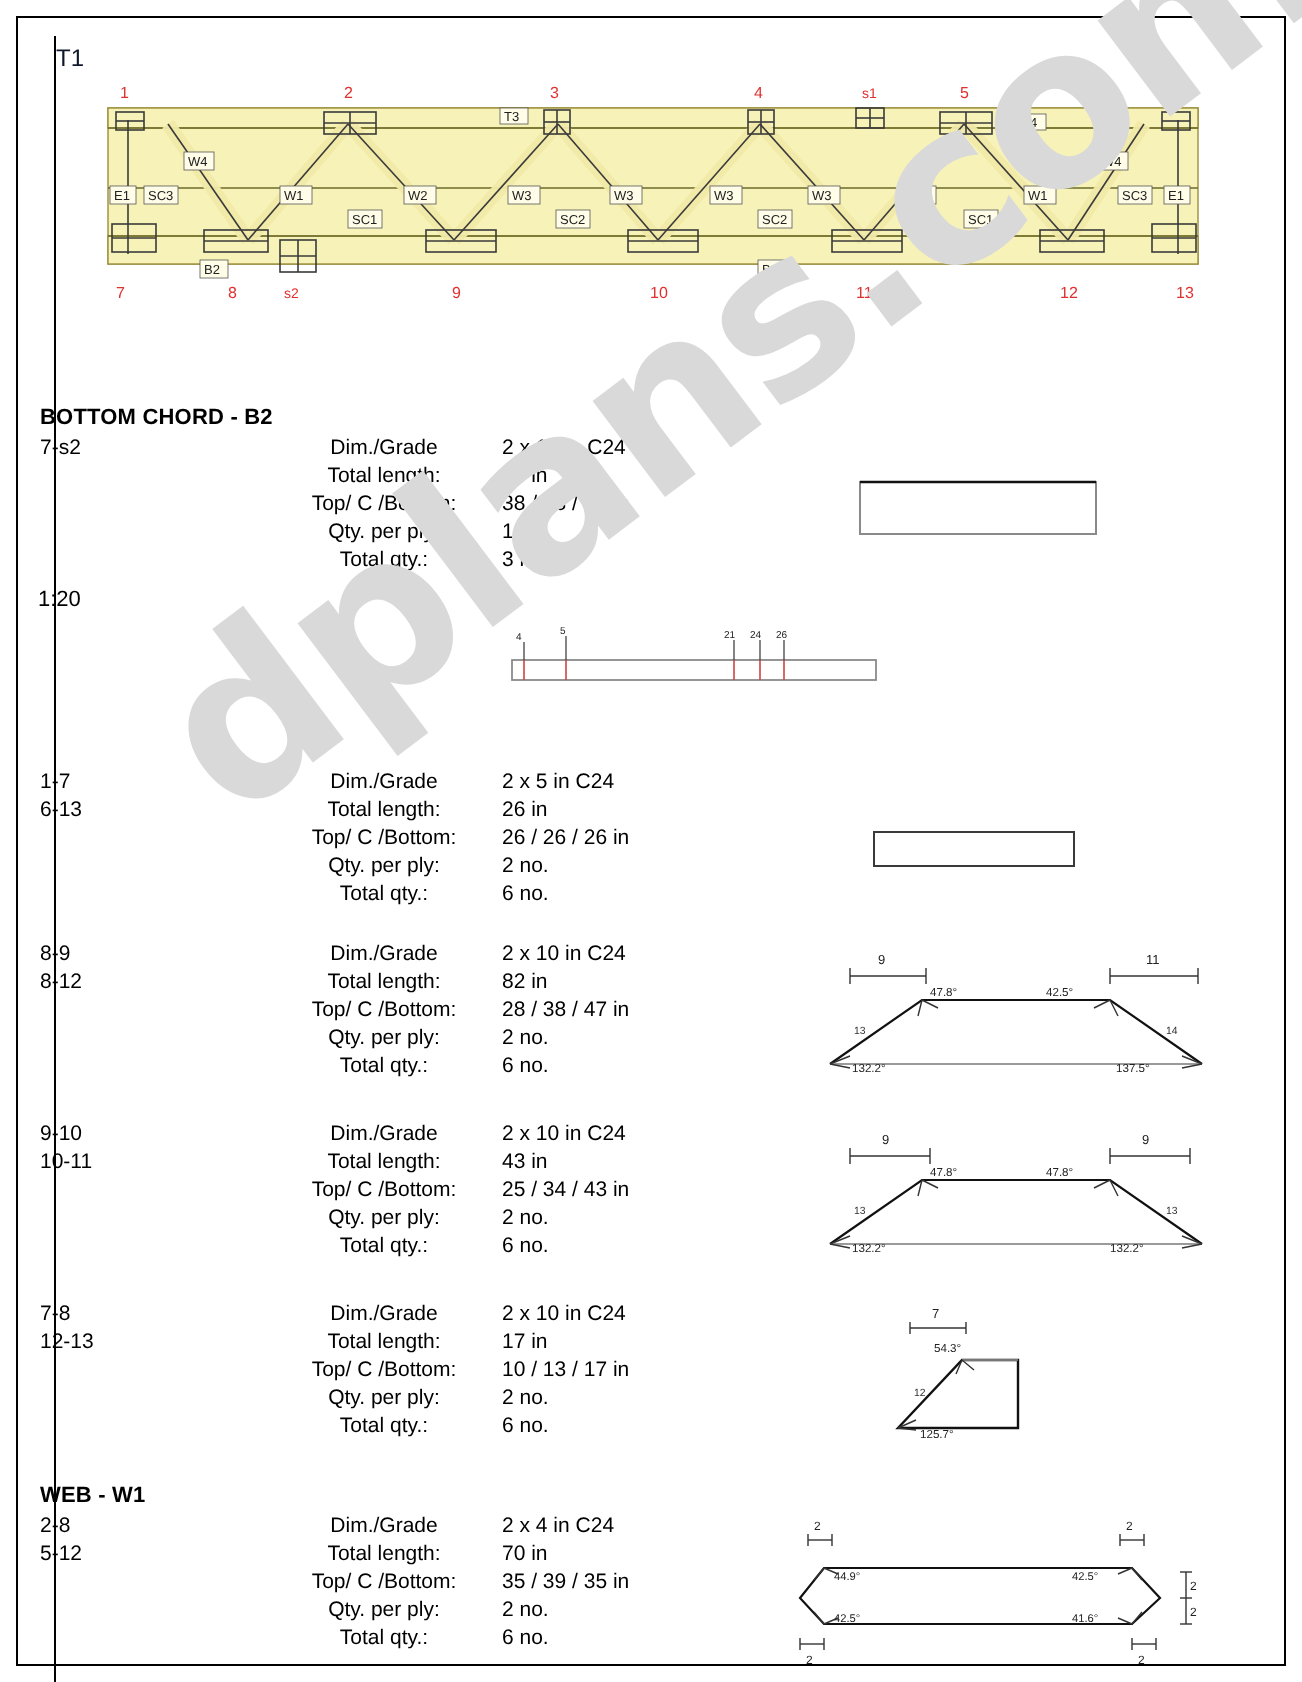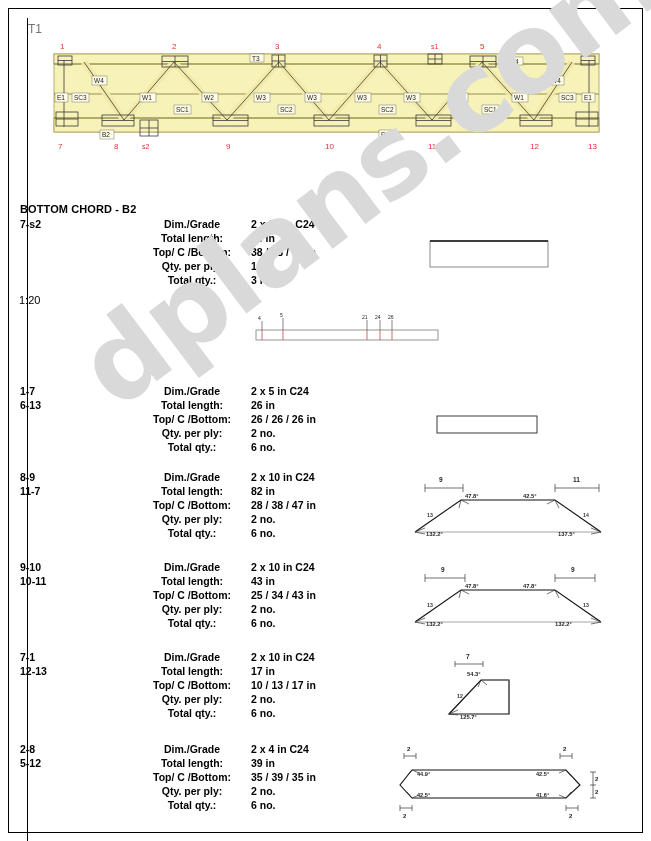--- a/index.html
+++ b/index.html
@@ -51,31 +51,31 @@
   #truss-block {
     position: absolute;
     left: 22px; top: 18px;
     width: 610px; height: 160px;
     z-index: 2;
   }
   #truss-label {
     position: absolute;
     left: 6px; top: 4px;
     font-size: 12px;
-    color: #737373;
+    color: #0f172a;
   }
   #truss-svg { position: absolute; left: 0; top: 14px; }
 
   
   .section { position: absolute; left: 18px; width: 620px; z-index: 2; }
   .sec-title {
     font-size: 11px; font-weight: bold;
     margin: 0 0 2px 2px; letter-spacing: .1px;
   }
-  .sec-body { position: relative; height: 74px; font-weight: bold; }
+  .sec-body { position: relative; height: 74px; }
   .spans {
     position: absolute; left: 2px; top: 0;
     font-size: 10.5px; line-height: 14px;
   }
   .spec-table {
     position: absolute; left: 115px; top: 0;
     width: 235px;
     border-collapse: collapse;
     font-size: 10.5px;
   }
@@ -366,21 +366,21 @@
         <rect x="4" y="6" width="100" height="17" fill="#fff" stroke="#3a3a3a" stroke-width="1"></rect>
       </svg>
     </div>
   </div>
 </div>
 
 <div class="section" style="top:470px;">
   <div class="sec-body">
     <div class="spans">
       <div>8-9</div>
-      <div>11-7</div>
+      <div>8-12</div>
     </div>
     <table class="spec-table">
       <tbody>
           <tr>
             <td class="spec-key">Dim./Grade</td>
             <td class="spec-val">2 x 10 in C24</td>
           </tr>
       <tr>
             <td class="spec-key">Total length:</td>
             <td class="spec-val">82 in</td>
@@ -499,21 +499,21 @@
         <text class="st2" x="24" y="47">13</text>
         <text class="st2" x="180" y="47">13</text>
       </svg>
     </div>
   </div>
 </div>
 
 <div class="section" style="top:650px;">
   <div class="sec-body">
     <div class="spans">
-      <div>7-1</div>
+      <div>7-8</div>
       <div>12-13</div>
     </div>
     <table class="spec-table">
       <tbody>
           <tr>
             <td class="spec-key">Dim./Grade</td>
             <td class="spec-val">2 x 10 in C24</td>
           </tr>
       <tr>
             <td class="spec-key">Total length:</td>
@@ -553,34 +553,35 @@
         <path class="dl3" d="M48 30 l6 5 M48 30 l-3 7"></path>
         <path class="dl3" d="M16 64 l9 -4 M16 64 l9 1"></path>
         <text class="st3" x="24" y="48">12</text>
         <text class="at3" x="27" y="69">125.7°</text>
       </svg>
     </div>
   </div>
 </div>
 
 <div class="section" style="top:742px;">
+  <div class="sec-title">WEB - W1</div>
   <div class="sec-body">
     <div class="spans">
       <div>2-8</div>
       <div>5-12</div>
     </div>
     <table class="spec-table">
       <tbody>
           <tr>
             <td class="spec-key">Dim./Grade</td>
             <td class="spec-val">2 x 4 in C24</td>
           </tr>
       <tr>
             <td class="spec-key">Total length:</td>
-            <td class="spec-val">39 in</td>
+            <td class="spec-val">70 in</td>
           </tr>
       <tr>
             <td class="spec-key">Top/ C /Bottom:</td>
             <td class="spec-val">35 / 39 / 35 in</td>
           </tr>
       <tr>
             <td class="spec-key">Qty. per ply:</td>
             <td class="spec-val">2 no.</td>
           </tr>
       <tr>

